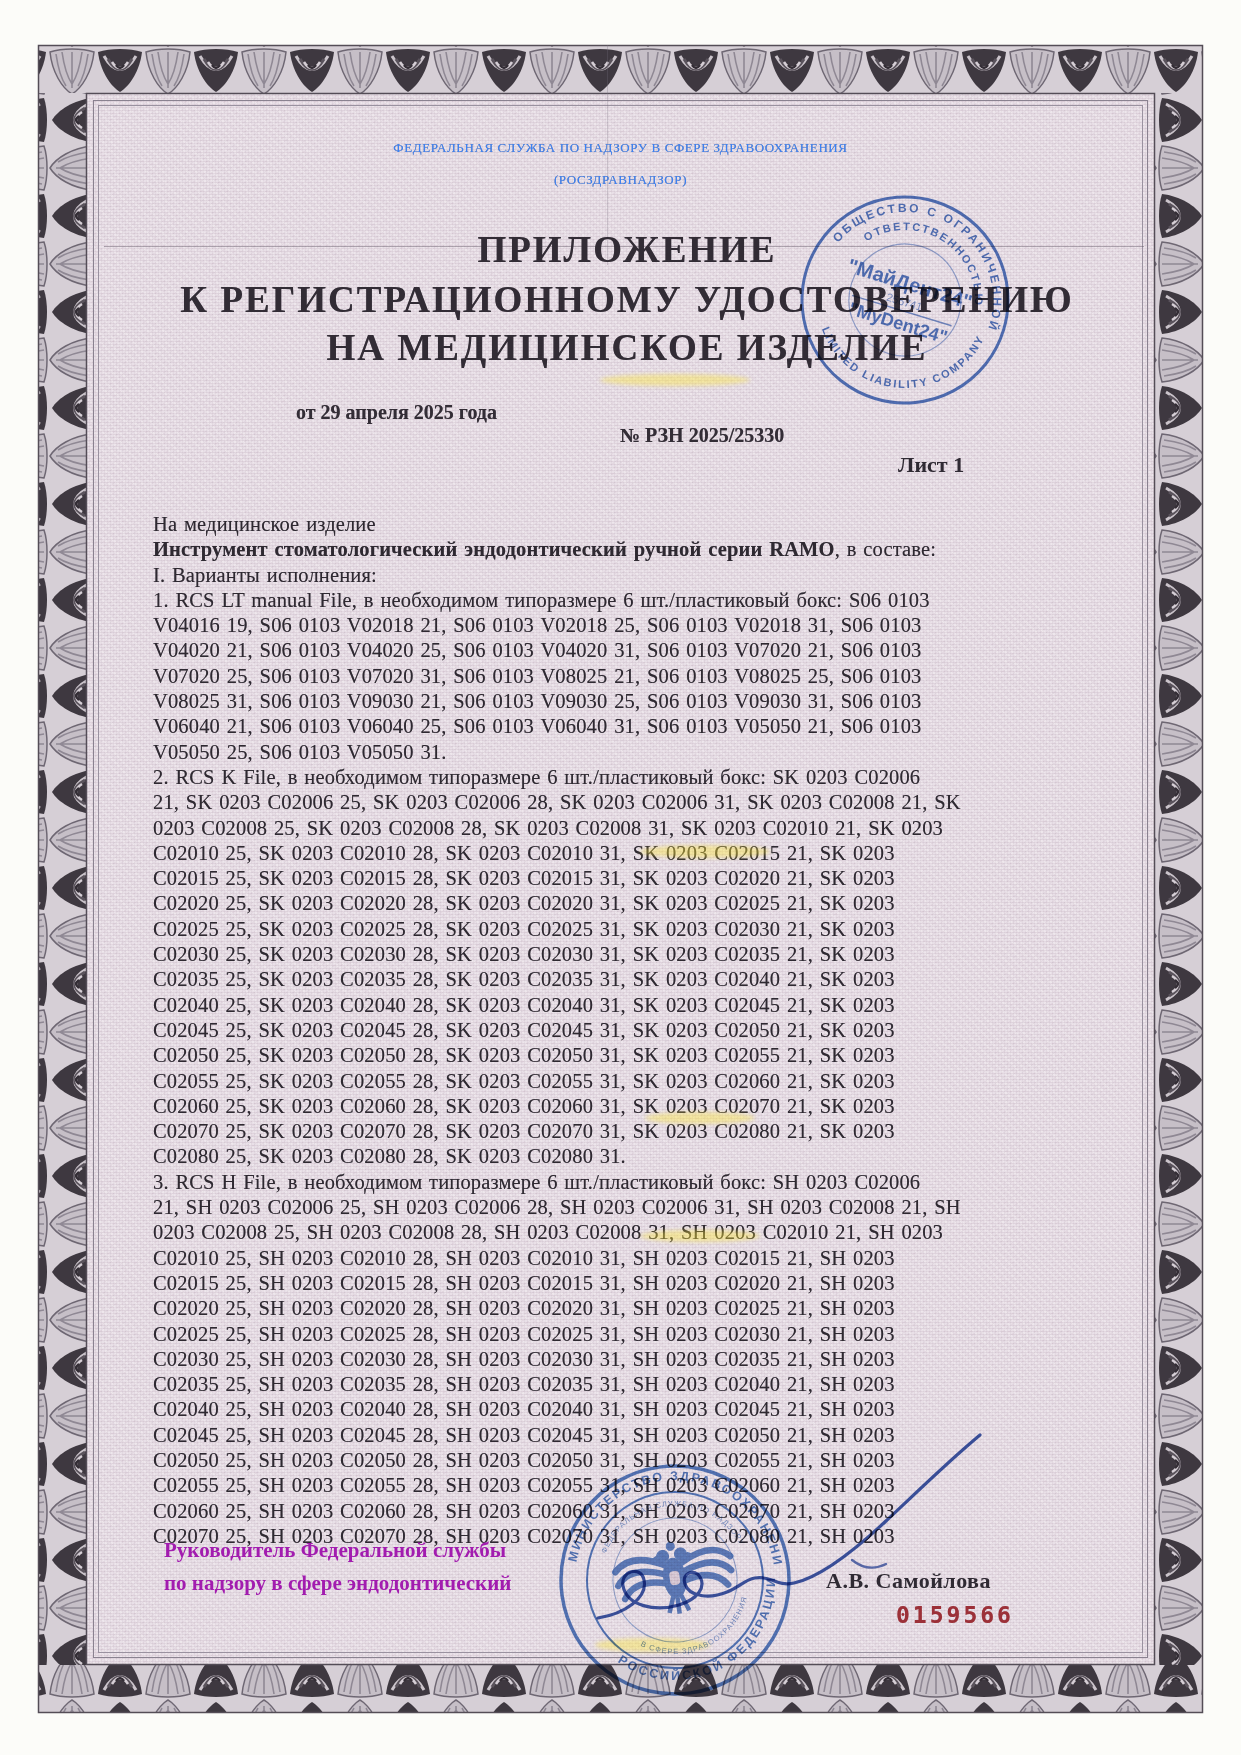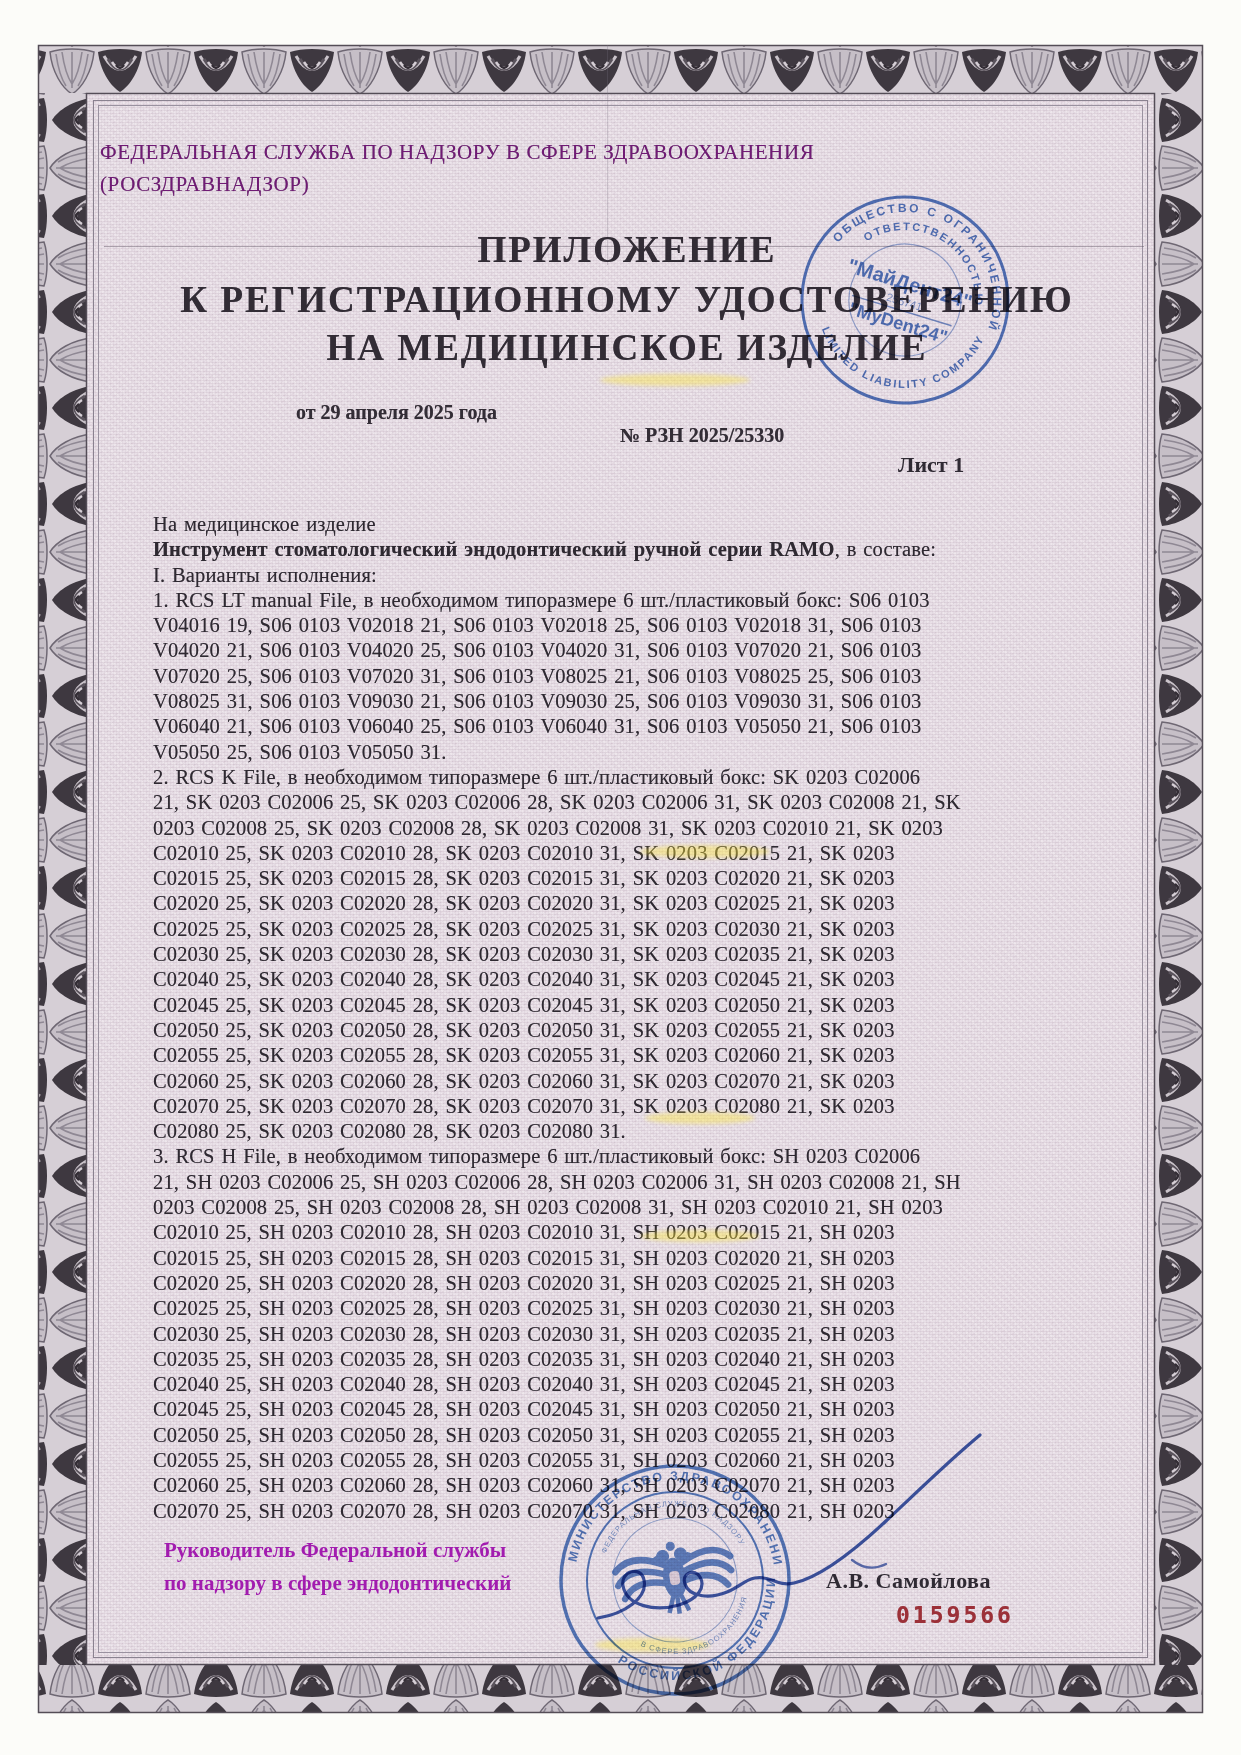--- a/index.html
+++ b/index.html
@@ -9,22 +9,22 @@
   .cert-field{position:absolute;left:86px;top:93px;width:1069px;height:1572px;
     background-color:#e7dde5;
     background-image:
       repeating-linear-gradient(0deg, rgba(173,150,168,.14) 0 1px, rgba(255,255,255,.10) 1px 3px),
       repeating-linear-gradient(90deg, rgba(120,100,120,.07) 0 1px, transparent 1px 3px),
       repeating-linear-gradient(47deg, rgba(255,255,255,.20) 0 2px, transparent 2px 6px),
       repeating-linear-gradient(-38deg, rgba(150,120,145,.08) 0 1px, transparent 1px 4px);}
   .crease-h{position:absolute;left:104px;top:246px;width:1040px;height:1px;background:rgba(95,85,100,.45);}
   .crease-v{position:absolute;left:607px;top:45px;width:1px;height:220px;background:rgba(120,110,125,.28);}
   svg.layer{position:absolute;left:0;top:0;pointer-events:none;}
-  .hdr{position:absolute;left:100px;width:1041px;text-align:left;letter-spacing:.6px;
-       font-size:21px;color:#701a75;text-shadow:0 0 .5px rgba(55,48,60,.5);}
+  .hdr{position:absolute;left:100px;width:1041px;text-align:center;letter-spacing:.6px;
+       font-size:13px;color:#3b82f6;text-shadow:0 0 .5px rgba(55,48,60,.5);}
   .title{position:absolute;left:100px;width:1054px;text-align:center;font-weight:bold;
          font-size:37px;letter-spacing:2px;color:#322c35;text-shadow:0 0 .6px rgba(45,40,52,.55);}
   .dateline{position:absolute;font-weight:bold;font-size:20px;color:#332d36;text-shadow:0 0 .5px rgba(45,40,52,.5);}
   .sheet{position:absolute;left:898px;top:452px;font-weight:bold;font-size:22px;}
   .body-stack{position:absolute;left:153px;top:512px;width:845px;font-size:20.5px;line-height:25.3px;
               letter-spacing:.15px;word-spacing:1.5px;white-space:nowrap;color:#2e2931;
               text-shadow:0 0 .5px rgba(48,42,55,.45);}
   .body-stack div{white-space:nowrap;}
   .b{font-weight:bold;}
   .sig-label{position:absolute;left:164px;font-weight:bold;font-size:21px;color:#a21caf;}
@@ -99,20 +99,21 @@
         <div>V06040 21, S06 0103 V06040 25, S06 0103 V06040 31, S06 0103 V05050 21, S06 0103</div>
         <div>V05050 25, S06 0103 V05050 31.</div>
         <div>2. RCS K File, в необходимом типоразмере 6 шт./пластиковый бокс: SK 0203 C02006</div>
         <div>21, SK 0203 C02006 25, SK 0203 C02006 28, SK 0203 C02006 31, SK 0203 C02008 21, SK</div>
         <div>0203 C02008 25, SK 0203 C02008 28, SK 0203 C02008 31, SK 0203 C02010 21, SK 0203</div>
         <div>C02010 25, SK 0203 C02010 28, SK 0203 C02010 31, SK 0203 C02015 21, SK 0203</div>
         <div>C02015 25, SK 0203 C02015 28, SK 0203 C02015 31, SK 0203 C02020 21, SK 0203</div>
         <div>C02020 25, SK 0203 C02020 28, SK 0203 C02020 31, SK 0203 C02025 21, SK 0203</div>
         <div>C02025 25, SK 0203 C02025 28, SK 0203 C02025 31, SK 0203 C02030 21, SK 0203</div>
         <div>C02030 25, SK 0203 C02030 28, SK 0203 C02030 31, SK 0203 C02035 21, SK 0203</div>
+        <div>C02035 25, SK 0203 C02035 28, SK 0203 C02035 31, SK 0203 C02040 21, SK 0203</div>
         <div>C02040 25, SK 0203 C02040 28, SK 0203 C02040 31, SK 0203 C02045 21, SK 0203</div>
         <div>C02045 25, SK 0203 C02045 28, SK 0203 C02045 31, SK 0203 C02050 21, SK 0203</div>
         <div>C02050 25, SK 0203 C02050 28, SK 0203 C02050 31, SK 0203 C02055 21, SK 0203</div>
         <div>C02055 25, SK 0203 C02055 28, SK 0203 C02055 31, SK 0203 C02060 21, SK 0203</div>
         <div>C02060 25, SK 0203 C02060 28, SK 0203 C02060 31, SK 0203 C02070 21, SK 0203</div>
         <div>C02070 25, SK 0203 C02070 28, SK 0203 C02070 31, SK 0203 C02080 21, SK 0203</div>
         <div>C02080 25, SK 0203 C02080 28, SK 0203 C02080 31.</div>
         <div>3. RCS H File, в необходимом типоразмере 6 шт./пластиковый бокс: SH 0203 C02006</div>
         <div>21, SH 0203 C02006 25, SH 0203 C02006 28, SH 0203 C02006 31, SH 0203 C02008 21, SH</div>
         <div>0203 C02008 25, SH 0203 C02008 28, SH 0203 C02008 31, SH 0203 C02010 21, SH 0203</div>

